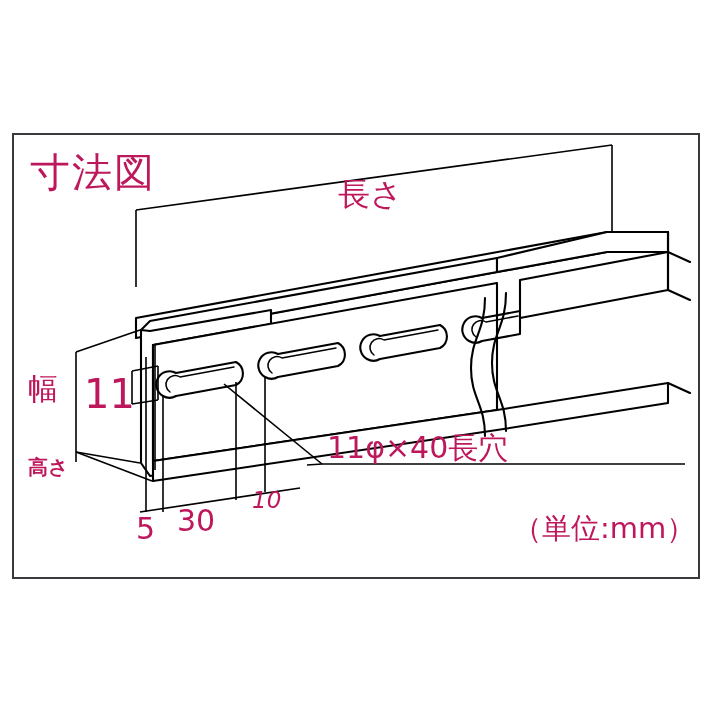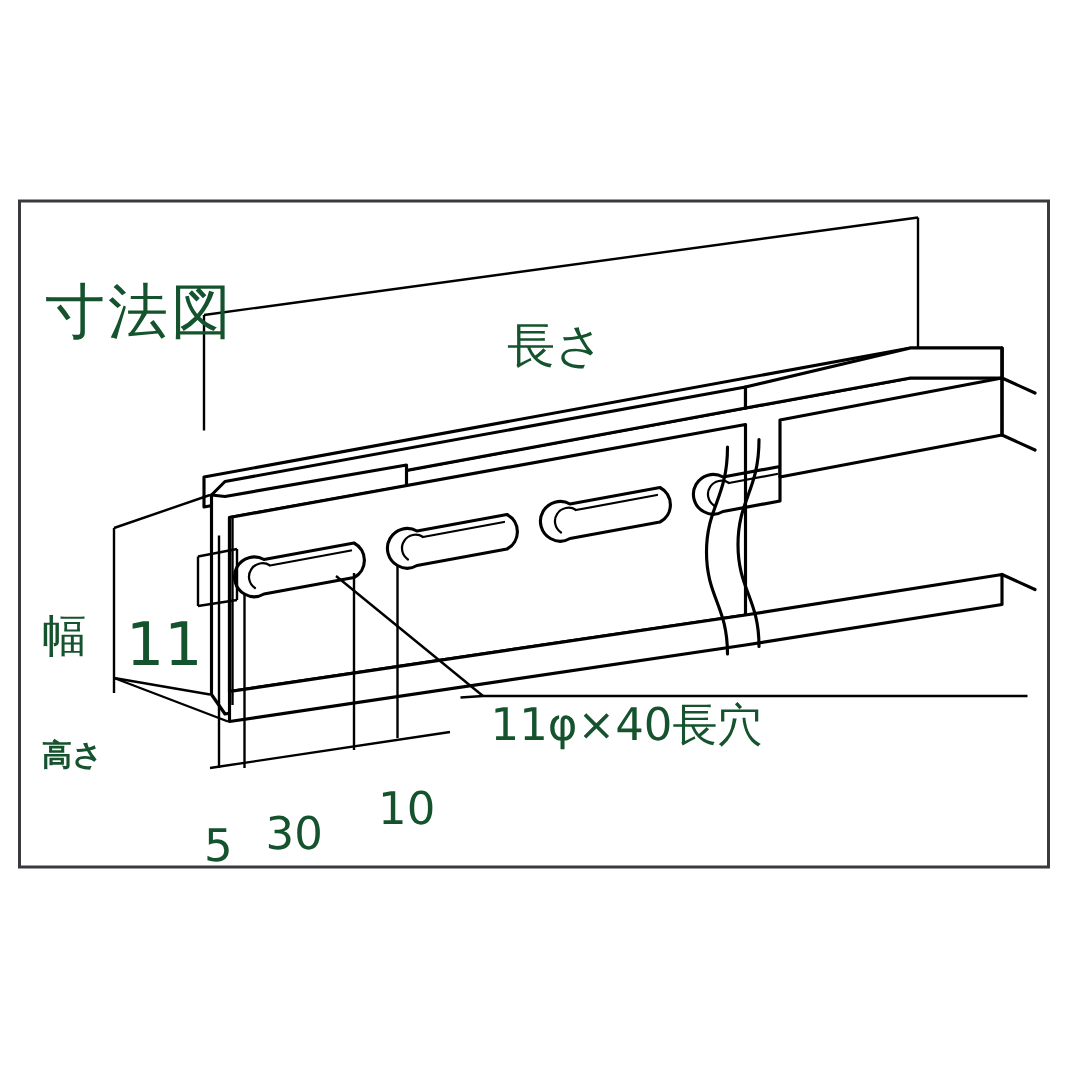--- a/index.html
+++ b/index.html
@@ -65,25 +65,24 @@
   .face {
     fill: #ffffff;
     stroke: #000000;
     stroke-width: 2.1;
     stroke-linejoin: round;
     stroke-linecap: round;
   }
 
   .txt {
     position: absolute;
-    color: #14532d;
+    color: #be185d;
     font-family: "DejaVu Sans", sans-serif;
     white-space: nowrap;
     line-height: 1;
-    margin-top: 36px;
   }
   .title-text {
     left: 30px;
     top: 152px;
     font-size: 40px;
     letter-spacing: 2px;
   }
   .label-nagasa {
     left: 338px;
     top: 178px;
@@ -111,21 +110,22 @@
     font-size: 30px;
   }
   .label-40 {
     left: 177px;
     top: 506px;
     font-size: 30px;
   }
   .label-10 {
     left: 252px;
     top: 489px;
-    font-size: 30px;
+    font-size: 23px;
+    font-style: italic;
   }
   .label-slot {
     left: 327px;
     top: 433px;
     font-size: 30px;
   }
   .label-unit {
     left: 513px;
     top: 514px;
     font-size: 29px;
@@ -292,14 +292,15 @@
   <div class="txt label-11">11</div>
 
   <div class="txt label-5">5</div>
 
   <div class="txt label-40">30</div>
 
   <div class="txt label-10">10</div>
 
   <div class="txt label-slot">11φ×40長穴</div>
 
+  <div class="txt label-unit">（単位:mm）</div>
 
 </div>
 
 </body></html>

